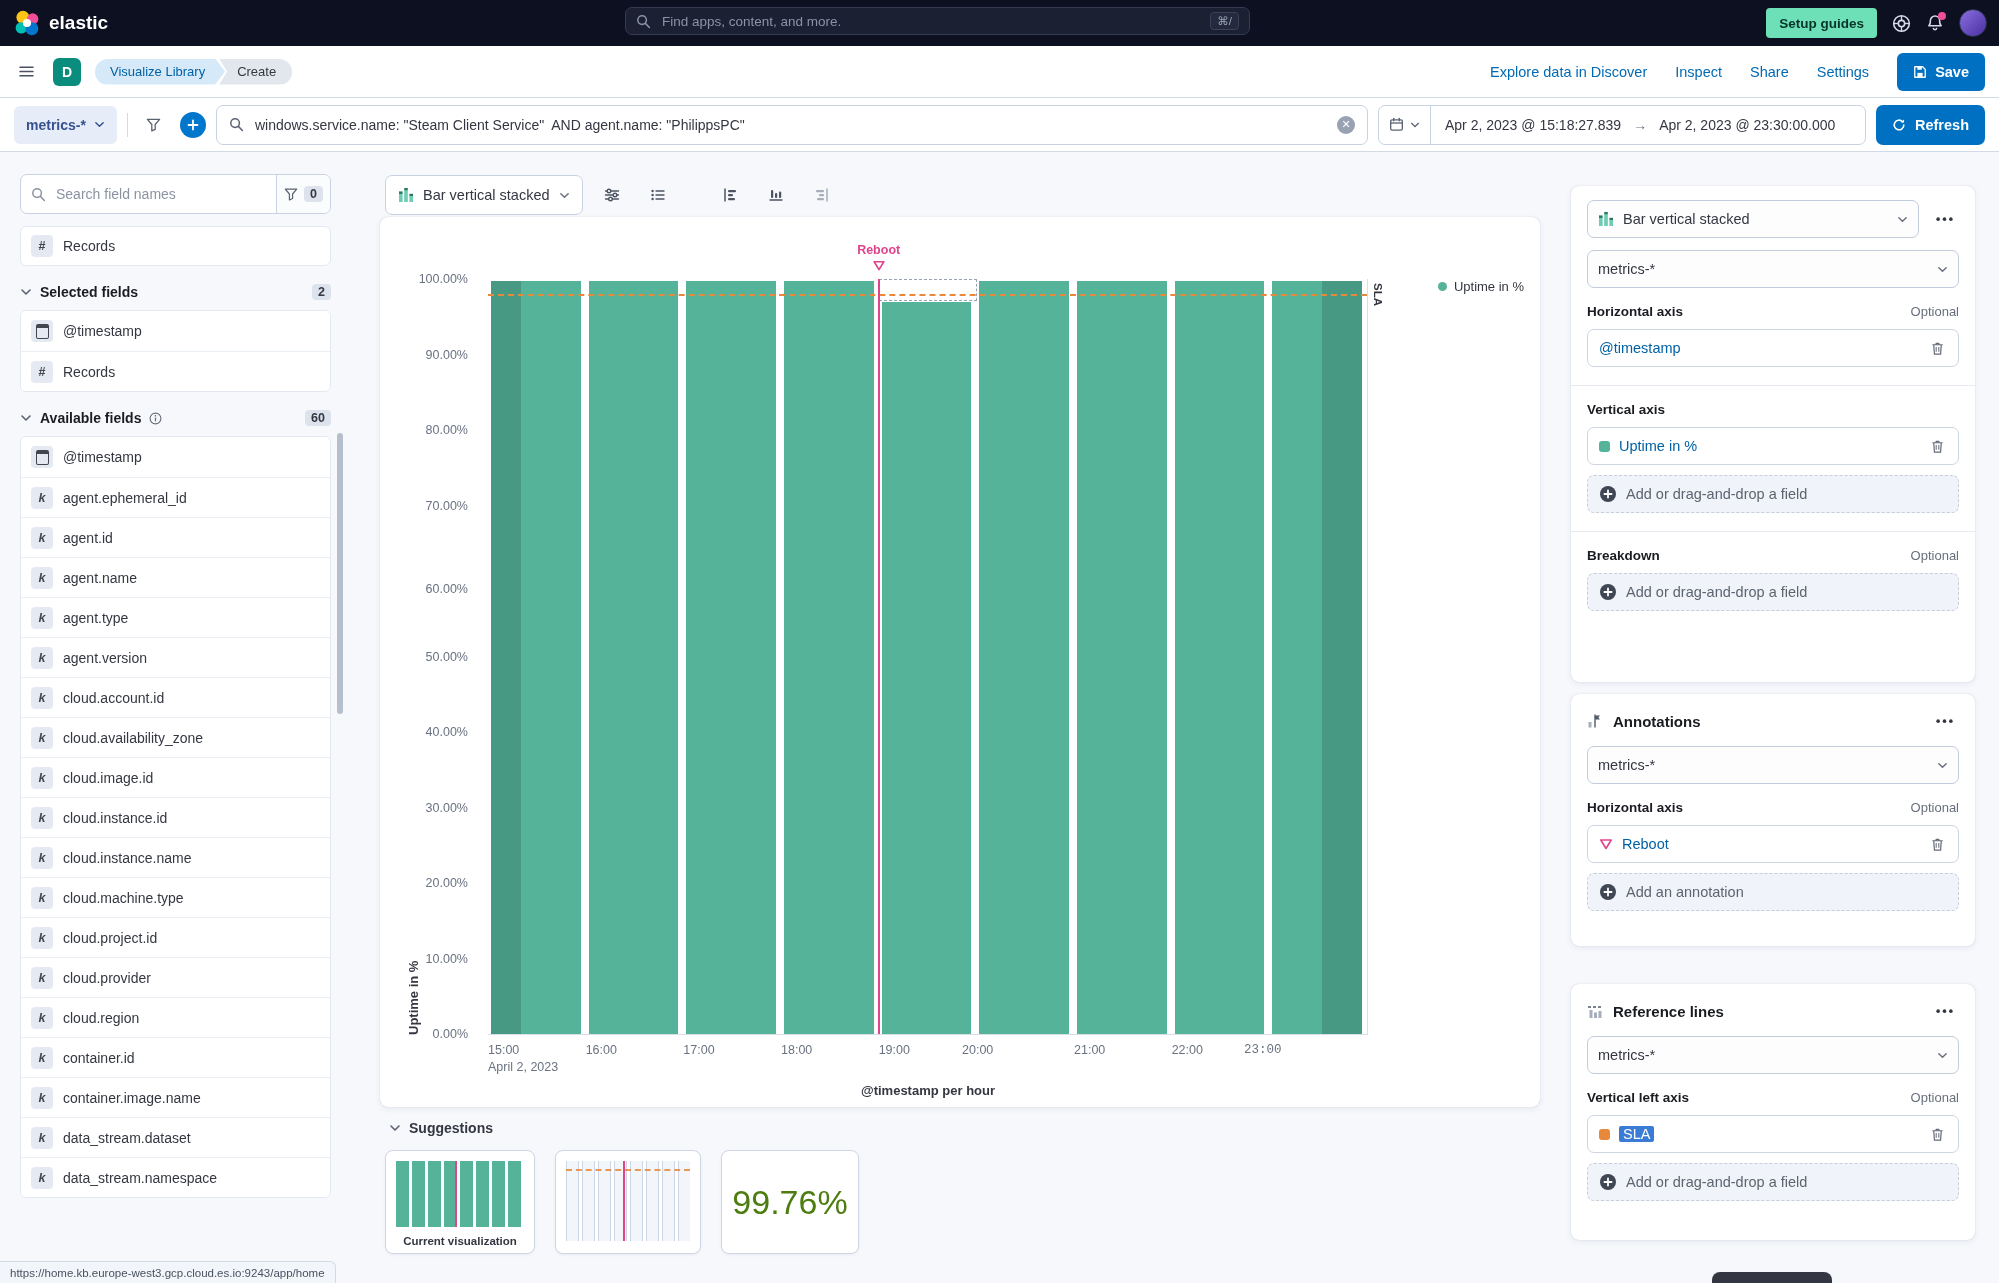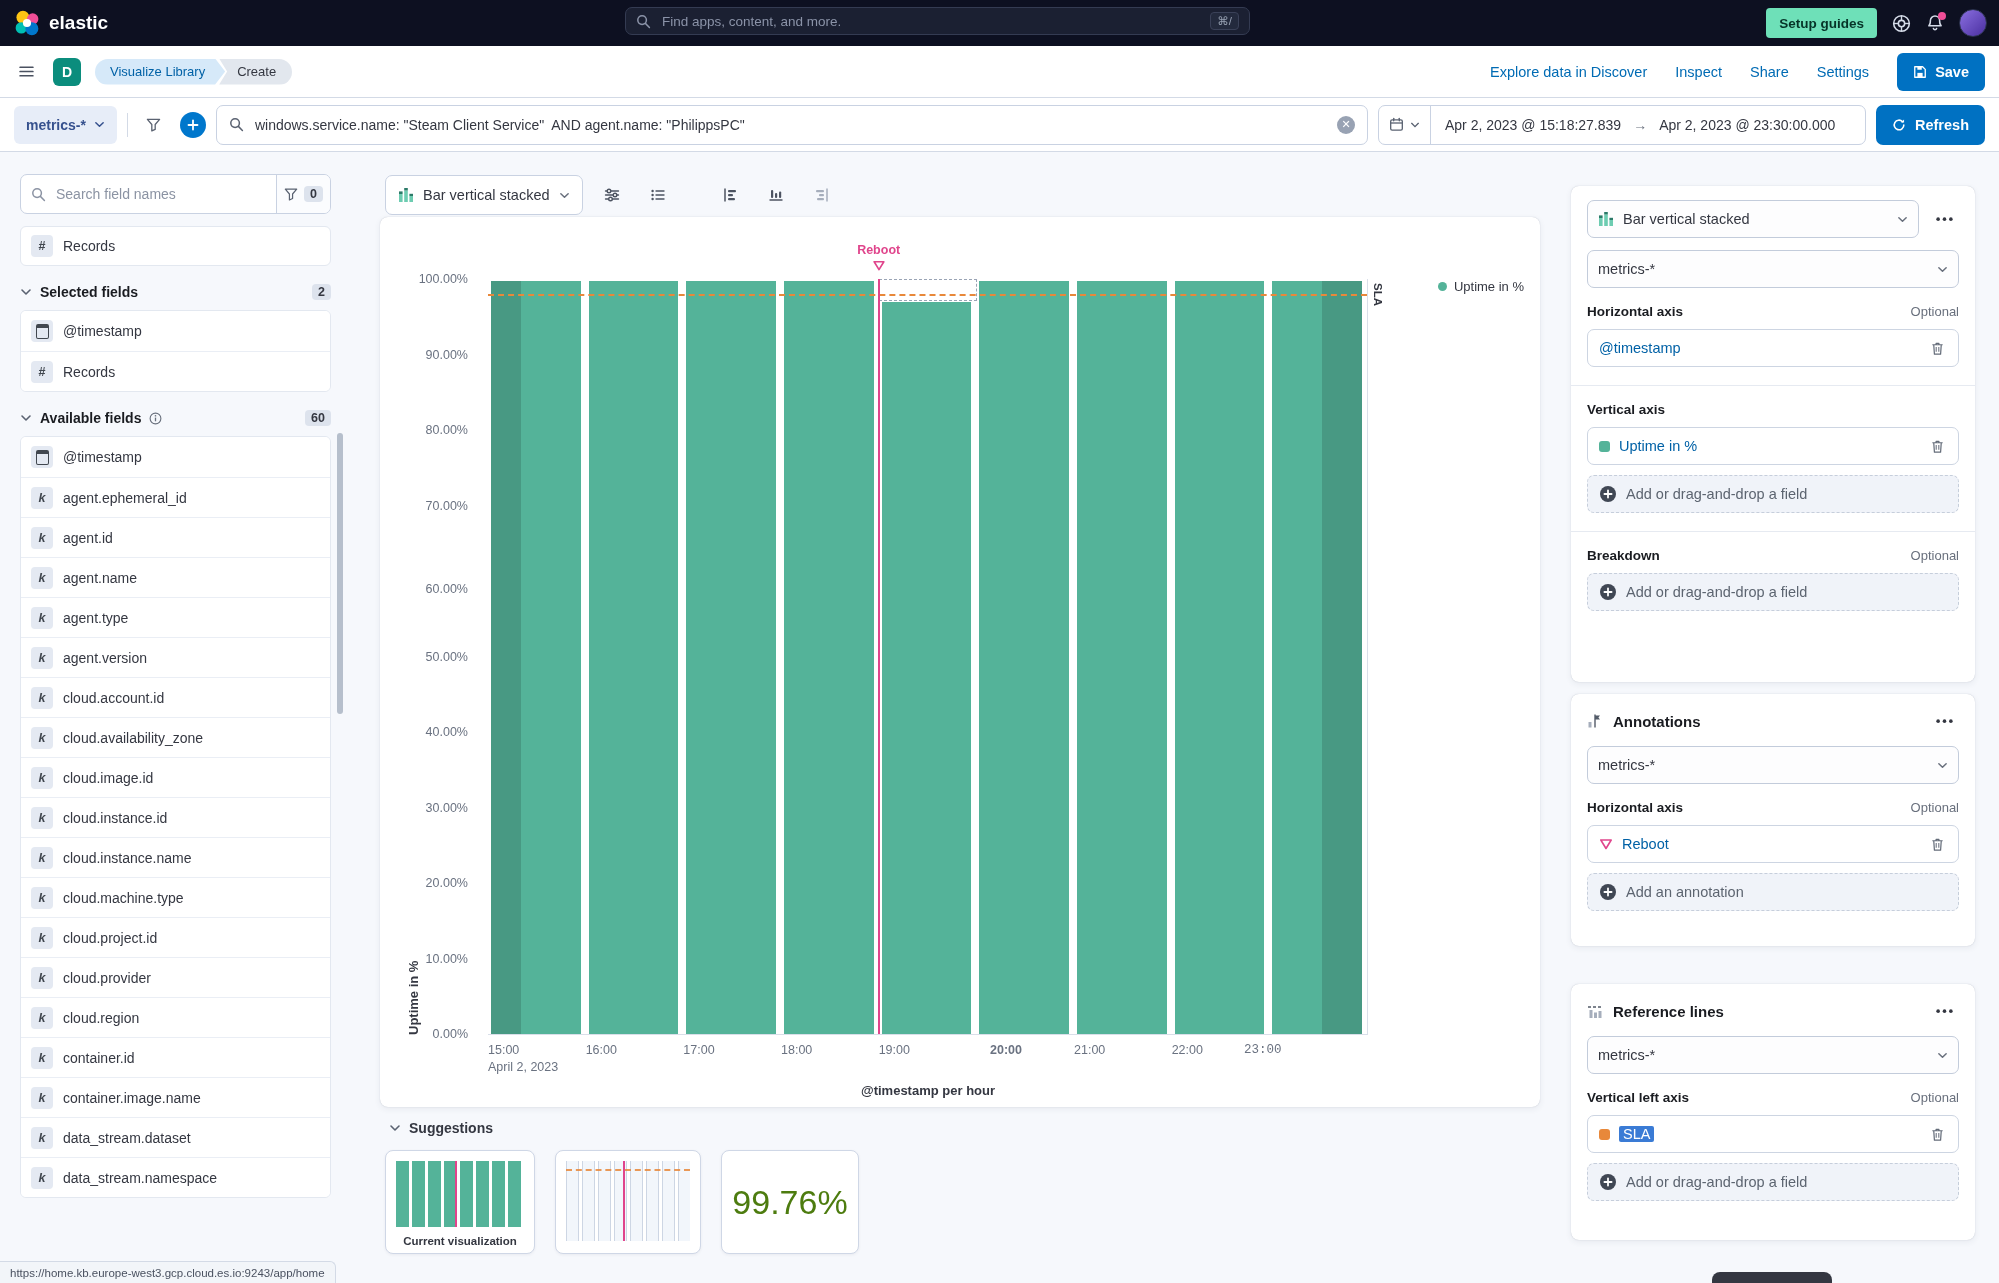--- a/index.html
+++ b/index.html
@@ -569,21 +569,21 @@
         </span>
         <span class="ann-label" style="left: 390.667px; color: rgb(224, 69, 140);">Reboot</span>
       </div>
     <div class="xticks">
         <span class="xtick" style="left: 0px;">15:00</span>
         <span class="xtick-sub" style="left: 0px;">April 2, 2023</span>
         <span class="xtick" style="left: 97.6667px;">16:00</span>
         <span class="xtick" style="left: 195.333px;">17:00</span>
         <span class="xtick" style="left: 293px;">18:00</span>
         <span class="xtick" style="left: 390.667px;">19:00</span>
-        <span class="xtick" style="left: 502px; font-weight: bold;">20:00</span>
+        <span class="xtick" style="left: 474px;">20:00</span>
         <span class="xtick" style="left: 586px;">21:00</span>
         <span class="xtick" style="left: 683.667px;">22:00</span>
         <span class="xtick" style="left: 756px; font-family: Liberation Mono, monospace;">23:00</span>
       </div>
     <div class="xtitle">@timestamp per hour</div>
   </section>
 
   <div class="sugg-head">
     <svg viewBox="0 0 12 12" width="12">
         <path d="M2 4l4 4 4-4" fill="none" stroke="#5a6271" stroke-width="1.6" stroke-linecap="round" stroke-linejoin="round"></path>

